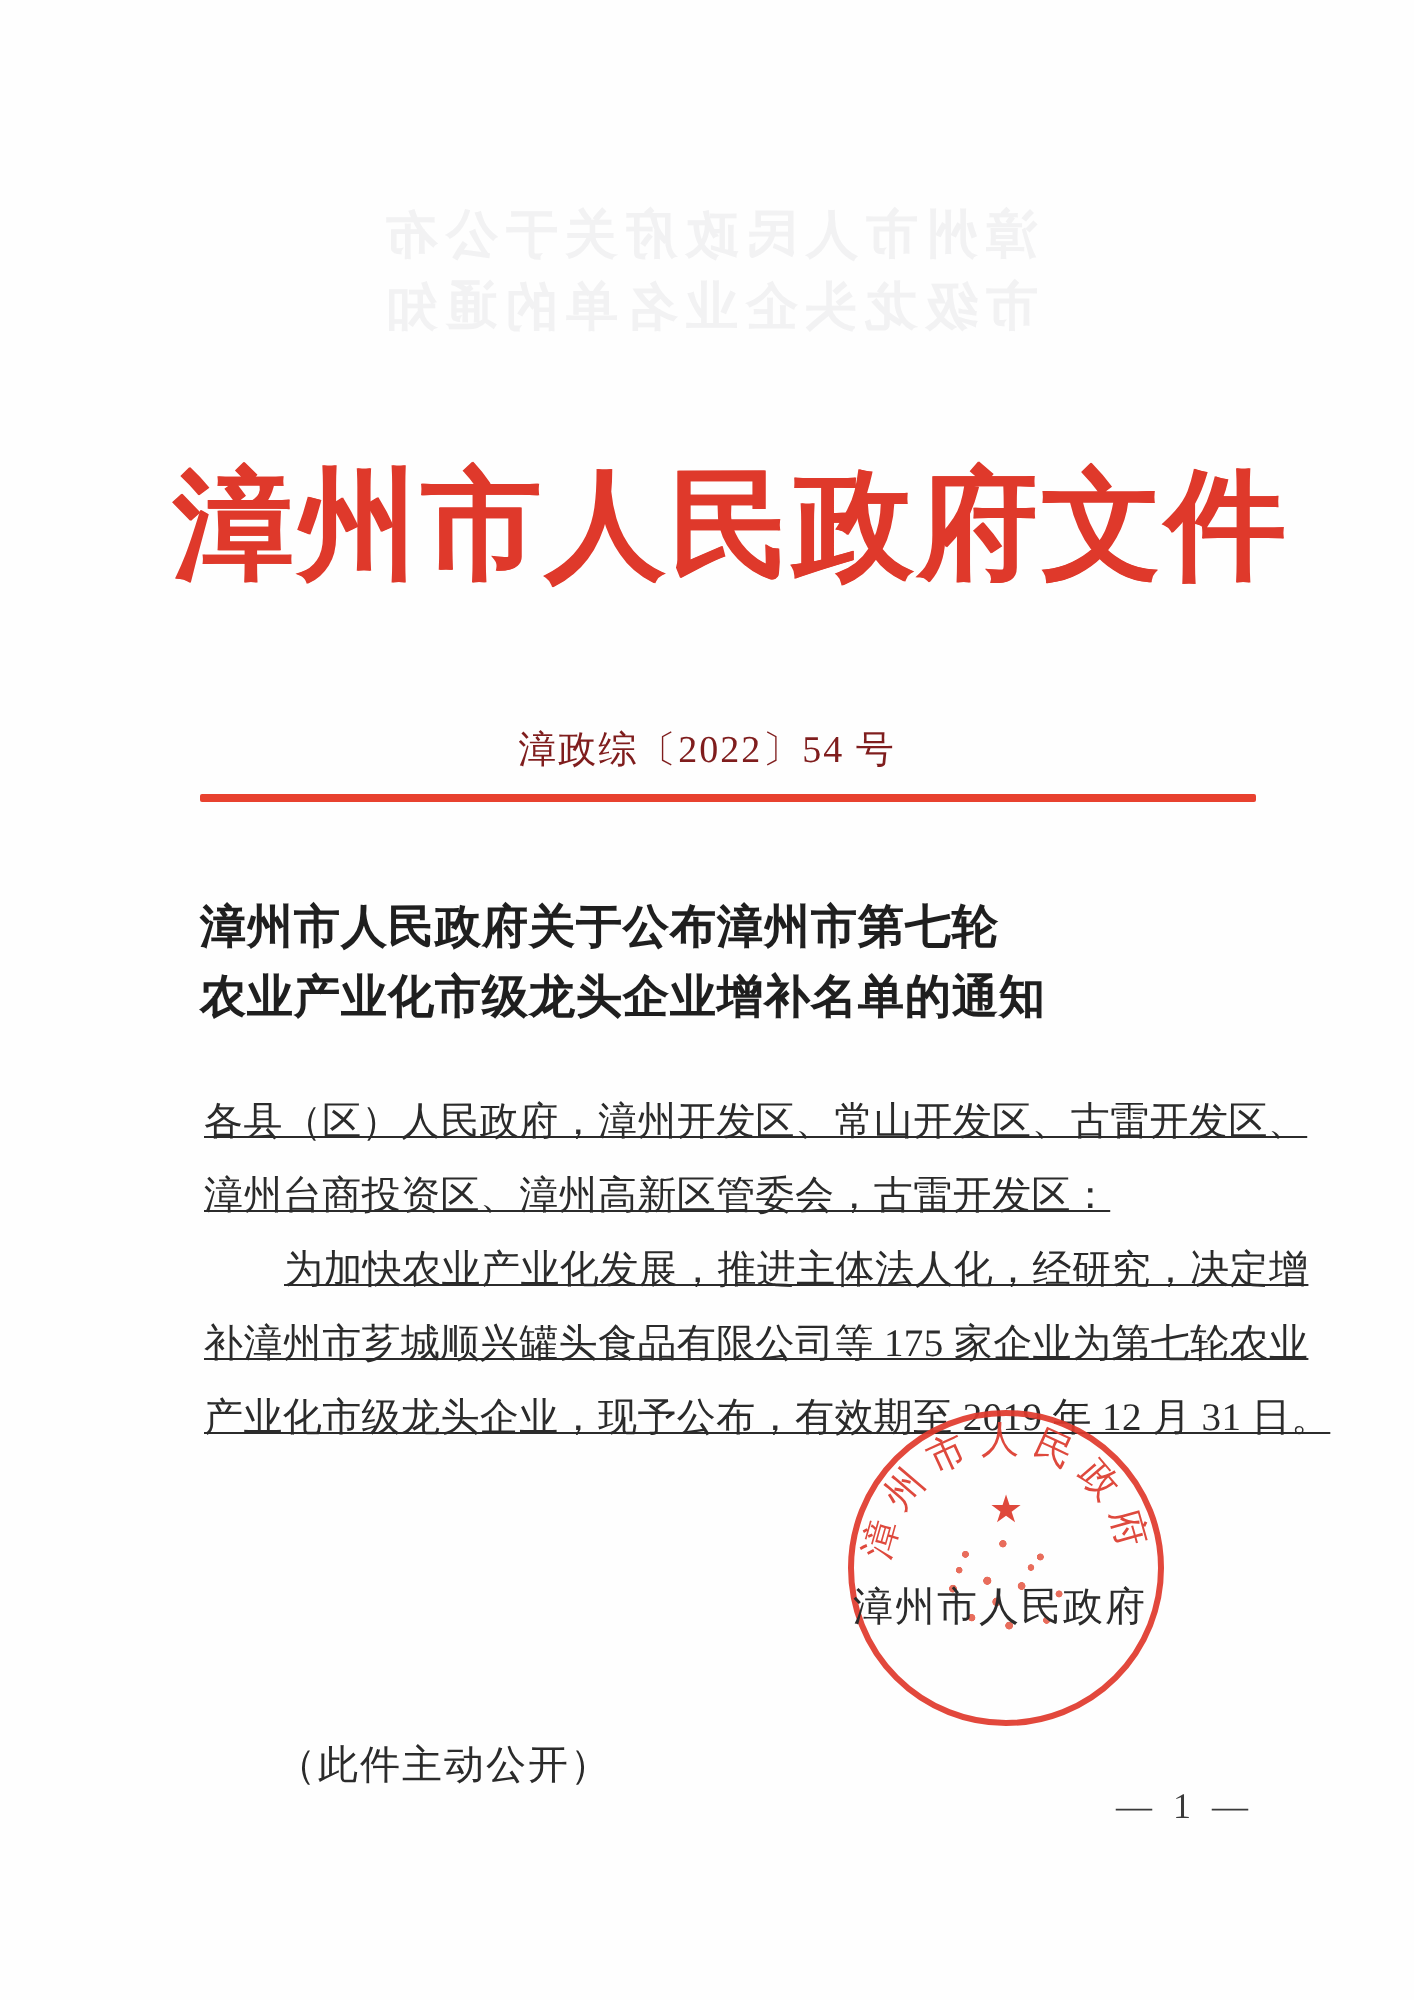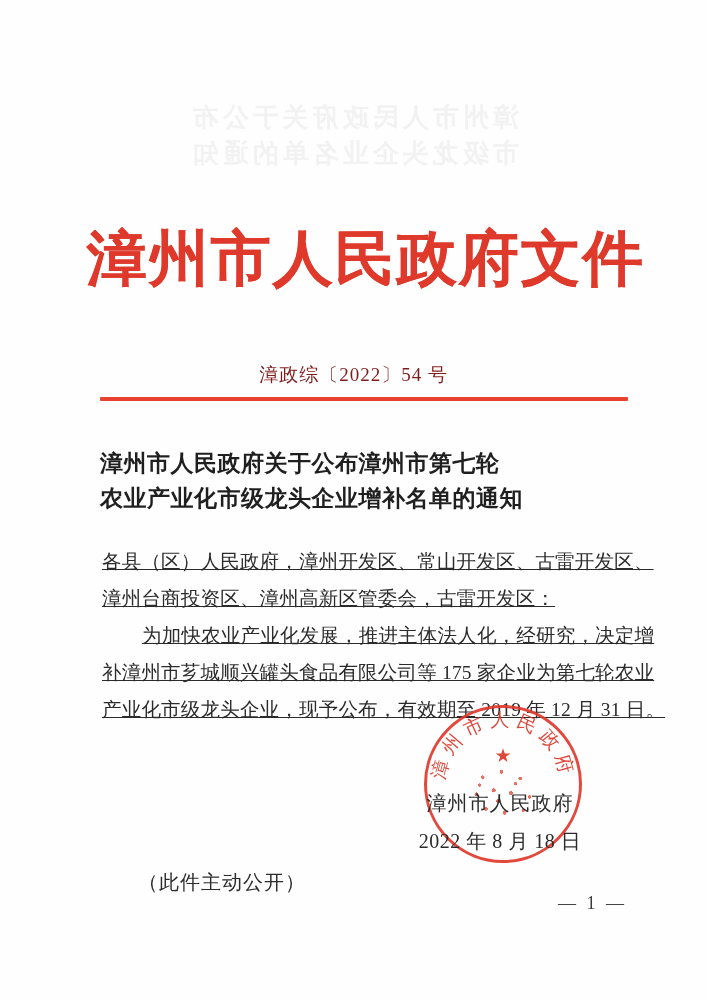--- a/index.html
+++ b/index.html
@@ -37,21 +37,21 @@
     position: absolute;
     top: 226px;
     left: 0;
     right: 0;
     text-align: center;
     color: #df392b;
     font-size: 60px;
     line-height: 74px;
     font-weight: bold;
     letter-spacing: 2px;
-    font-family: Liberation Mono, monospace;
+    font-family: Liberation Sans, sans-serif;
     text-shadow: 0.5px 0 0 #df392b;
     padding-left: 24px;
   }
 
   .docnum {
     position: absolute;
     top: 362px;
     left: 0;
     right: 0;
     text-align: center;
@@ -229,20 +229,19 @@
           <path id="sealArc" d="M 18,76 A 58,58 0 0 1 134,76" fill="none"></path>
         </defs>
         <text font-size="19" font-family="&quot;Liberation Serif&quot;, serif" fill="#dc3a2d" letter-spacing="6">
           <textPath href="#sealArc" startOffset="50%" text-anchor="middle">漳州市人民政府</textPath>
         </text>
       </svg>
       <div class="seal-star">★</div>
       <div class="seal-emblem"></div>
     </div>
     <div class="sign-name">漳州市人民政府</div>
-    <div class="sign-date">2022 年 8 月 18 日</div>
   </div>
 
   <div class="public-note">（此件主动公开）</div>
 
   <div class="page-num">— 1 —</div>
 
 </div>
 
 </body></html>

